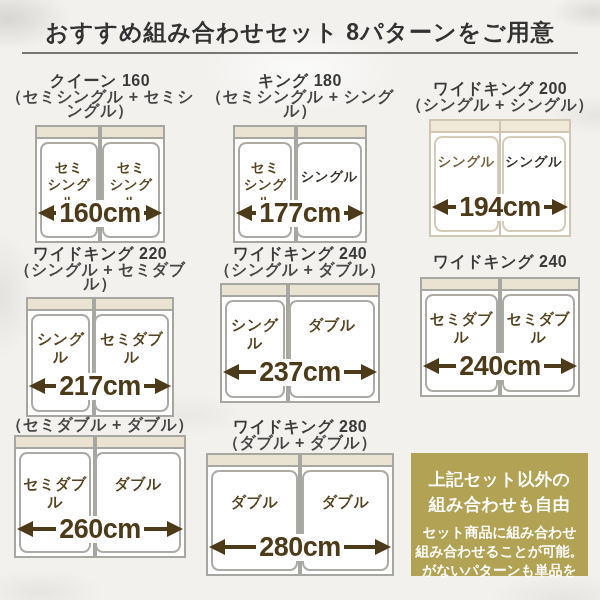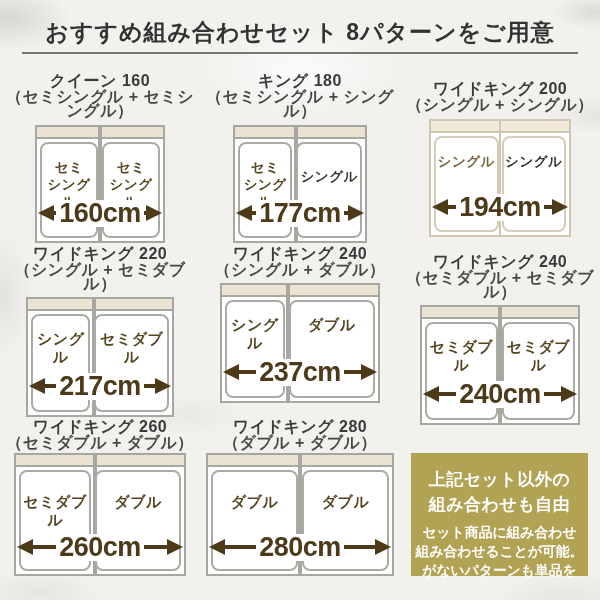--- a/index.html
+++ b/index.html
@@ -233,21 +233,20 @@
           <span class="ln"></span>
         <span class="cm">237cm</span>
         <span class="ln"></span>
           <span class="ah r"></span>
       </div>
     </div>
   </div>
 
   <div class="cell c-r2 c-c3">
     <div class="ptitle">ワイドキング 240</div>
-    <div class="psub">（セミダブル + セミダブル）</div>
     <div class="bed" style="margin-top:6px;width:160px;height:120px;">
       <div class="hb"></div>
       <div class="divider" style="left:calc(50% - 2px);"></div>
       <div class="mats">
         <div class="mat">
           <div class="mlabel">
               <span>セミダブル</span>
               <span></span>
             </div>
         </div>
@@ -262,21 +261,20 @@
         <span class="ah l"></span>
           <span class="ln"></span>
         <span class="cm">240cm</span>
         <span class="ln"></span>
           <span class="ah r"></span>
       </div>
     </div>
   </div>
 
   <div class="cell c-r3 c-c1">
-    <div class="ptitle">ワイドキング 260</div>
     <div class="psub">（セミダブル + ダブル）</div>
     <div class="bed" style="margin-top:3px;width:172px;height:123px;">
       <div class="hb"></div>
       <div class="divider" style="left:calc(47% - 2px);"></div>
       <div class="mats">
         <div class="mat fixed" style="width:calc(47% - 4px);">
           <div class="mlabel">
               <span>セミダブル</span>
               <span></span>
             </div>

